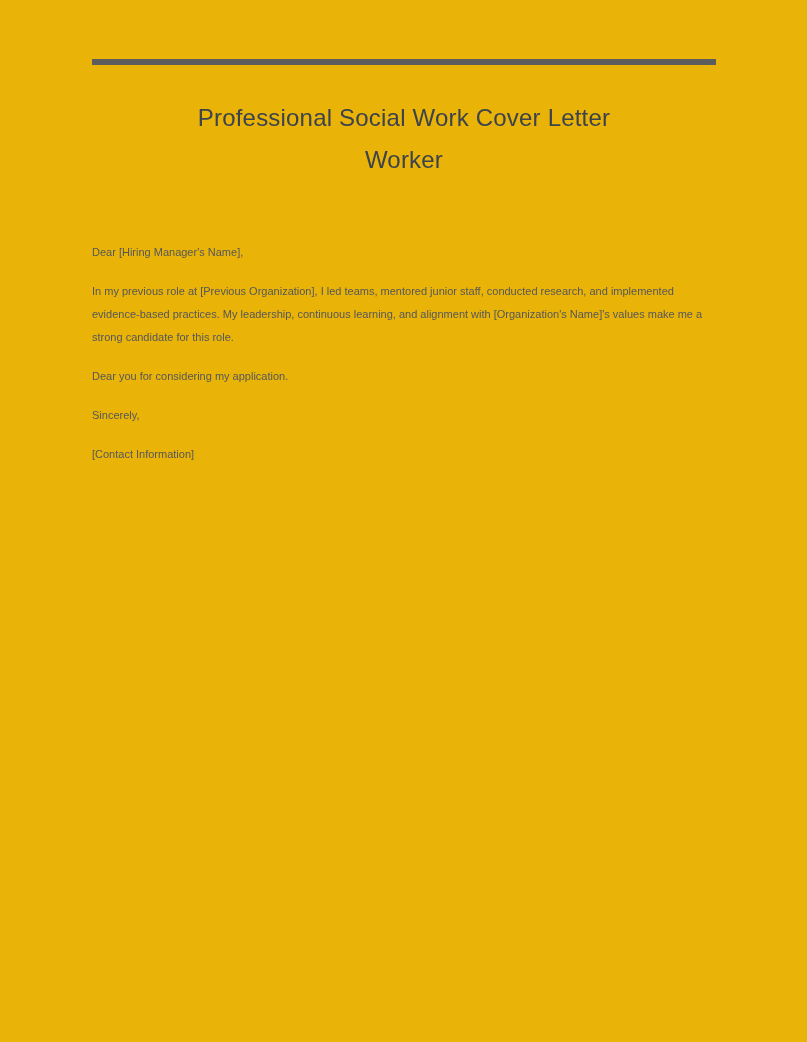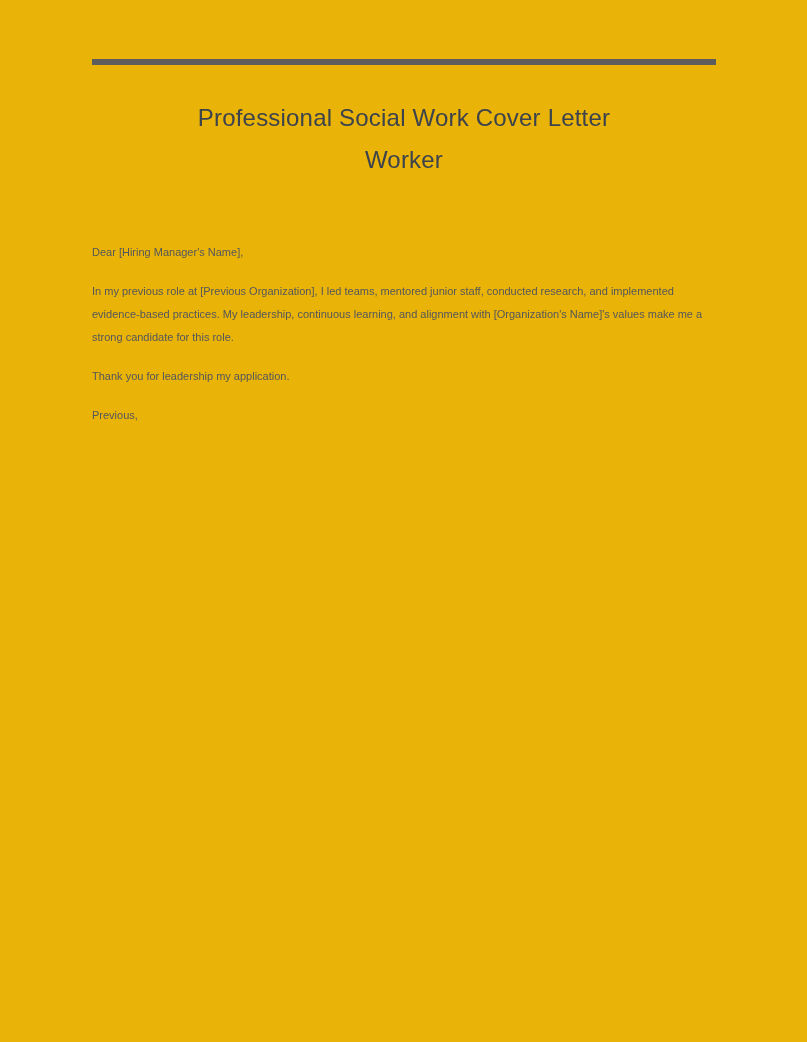--- a/index.html
+++ b/index.html
@@ -63,20 +63,21 @@
     <span class="title-line">Professional Social Work Cover Letter</span>
     <span class="title-line">Worker</span>
   </h1>
 
   <div class="letter-body">
     <p>Dear [Hiring Manager's Name],</p>
 
 
     <p>In my previous role at [Previous Organization], I led teams, mentored junior staff, conducted research, and implemented evidence-based practices. My leadership, continuous learning, and alignment with [Organization's Name]'s values make me a strong candidate for this role.</p>
 
-    <p>Thank you for leadership my application.</p>
+    <p>Dear you for considering my application.</p>
 
-    <p>Previous,</p>
+    <p>Sincerely,</p>
 
 
+    <p>[Contact Information]</p>
   </div>
 
 </div>
 
 </body></html>

